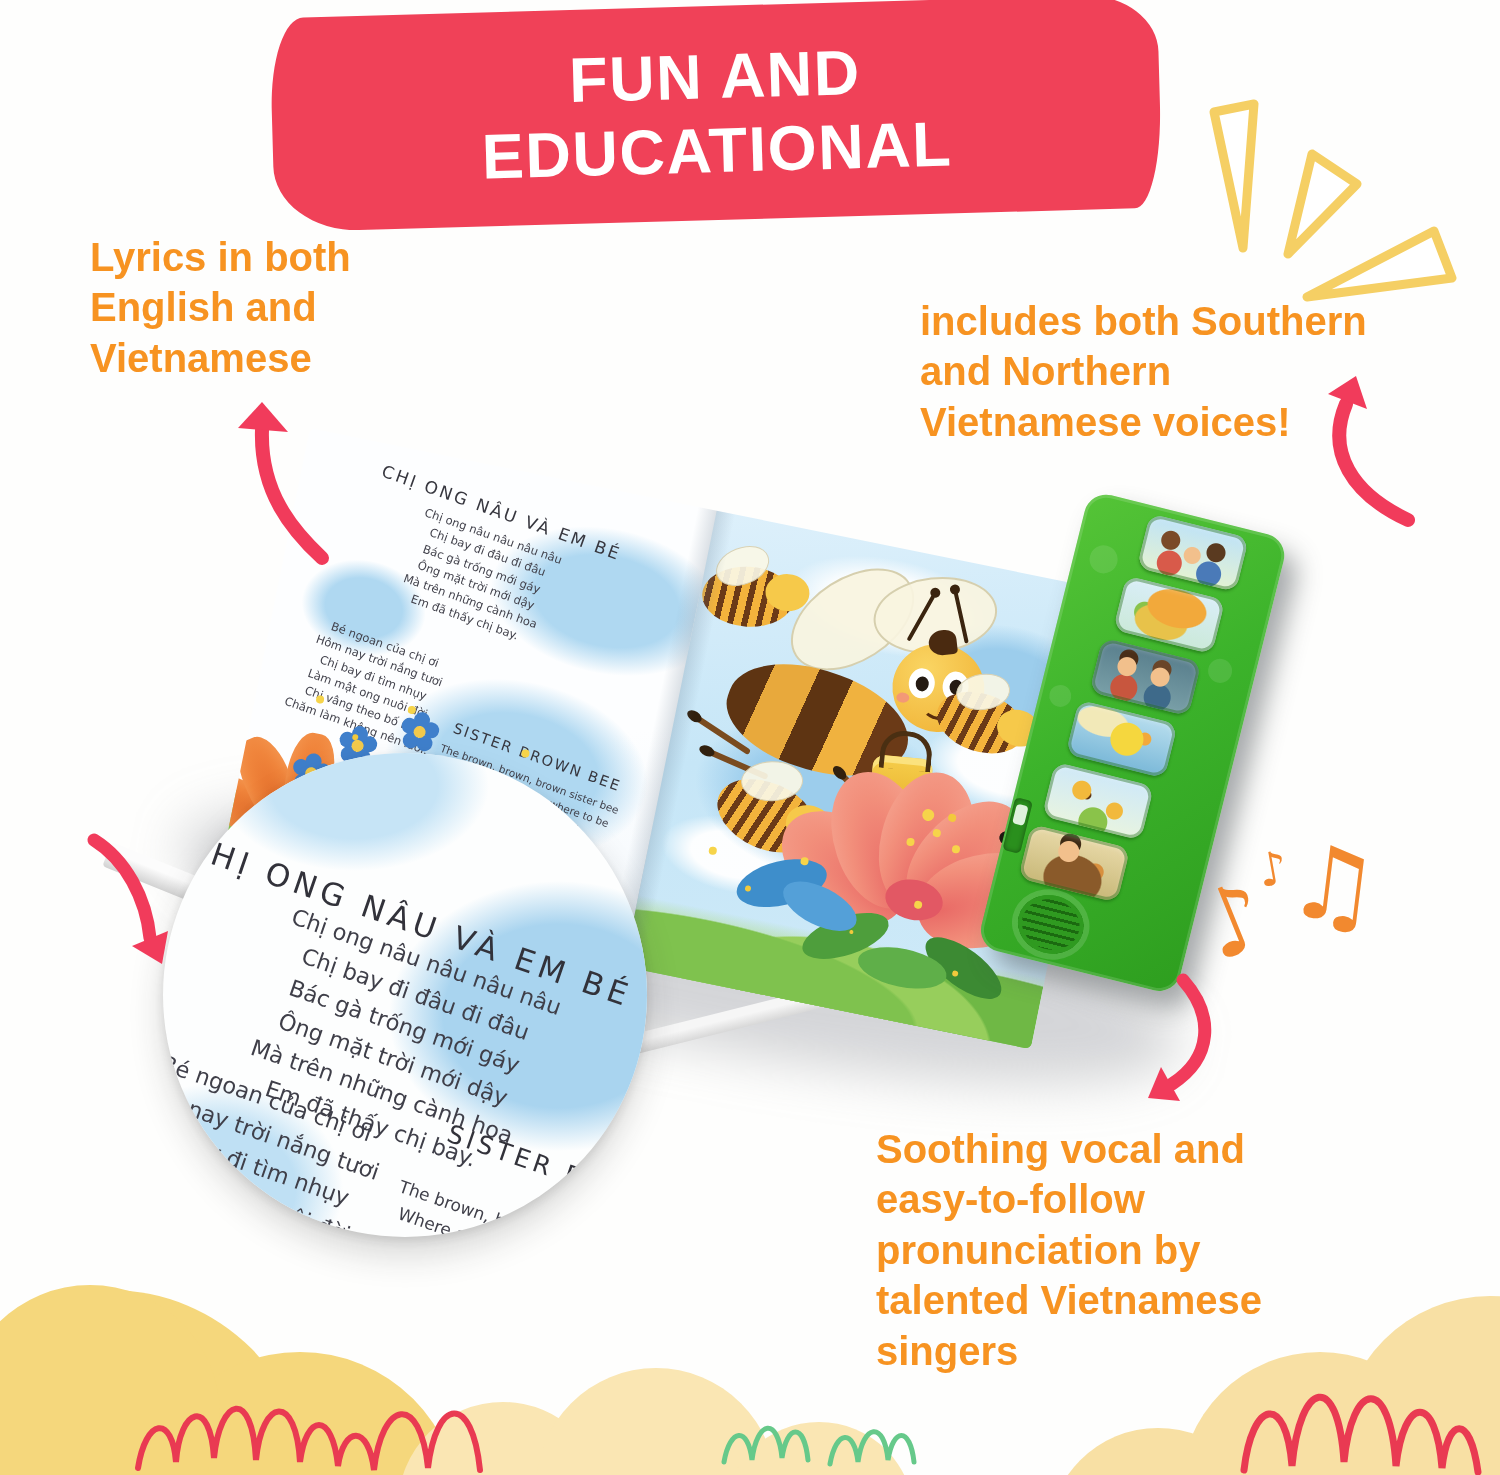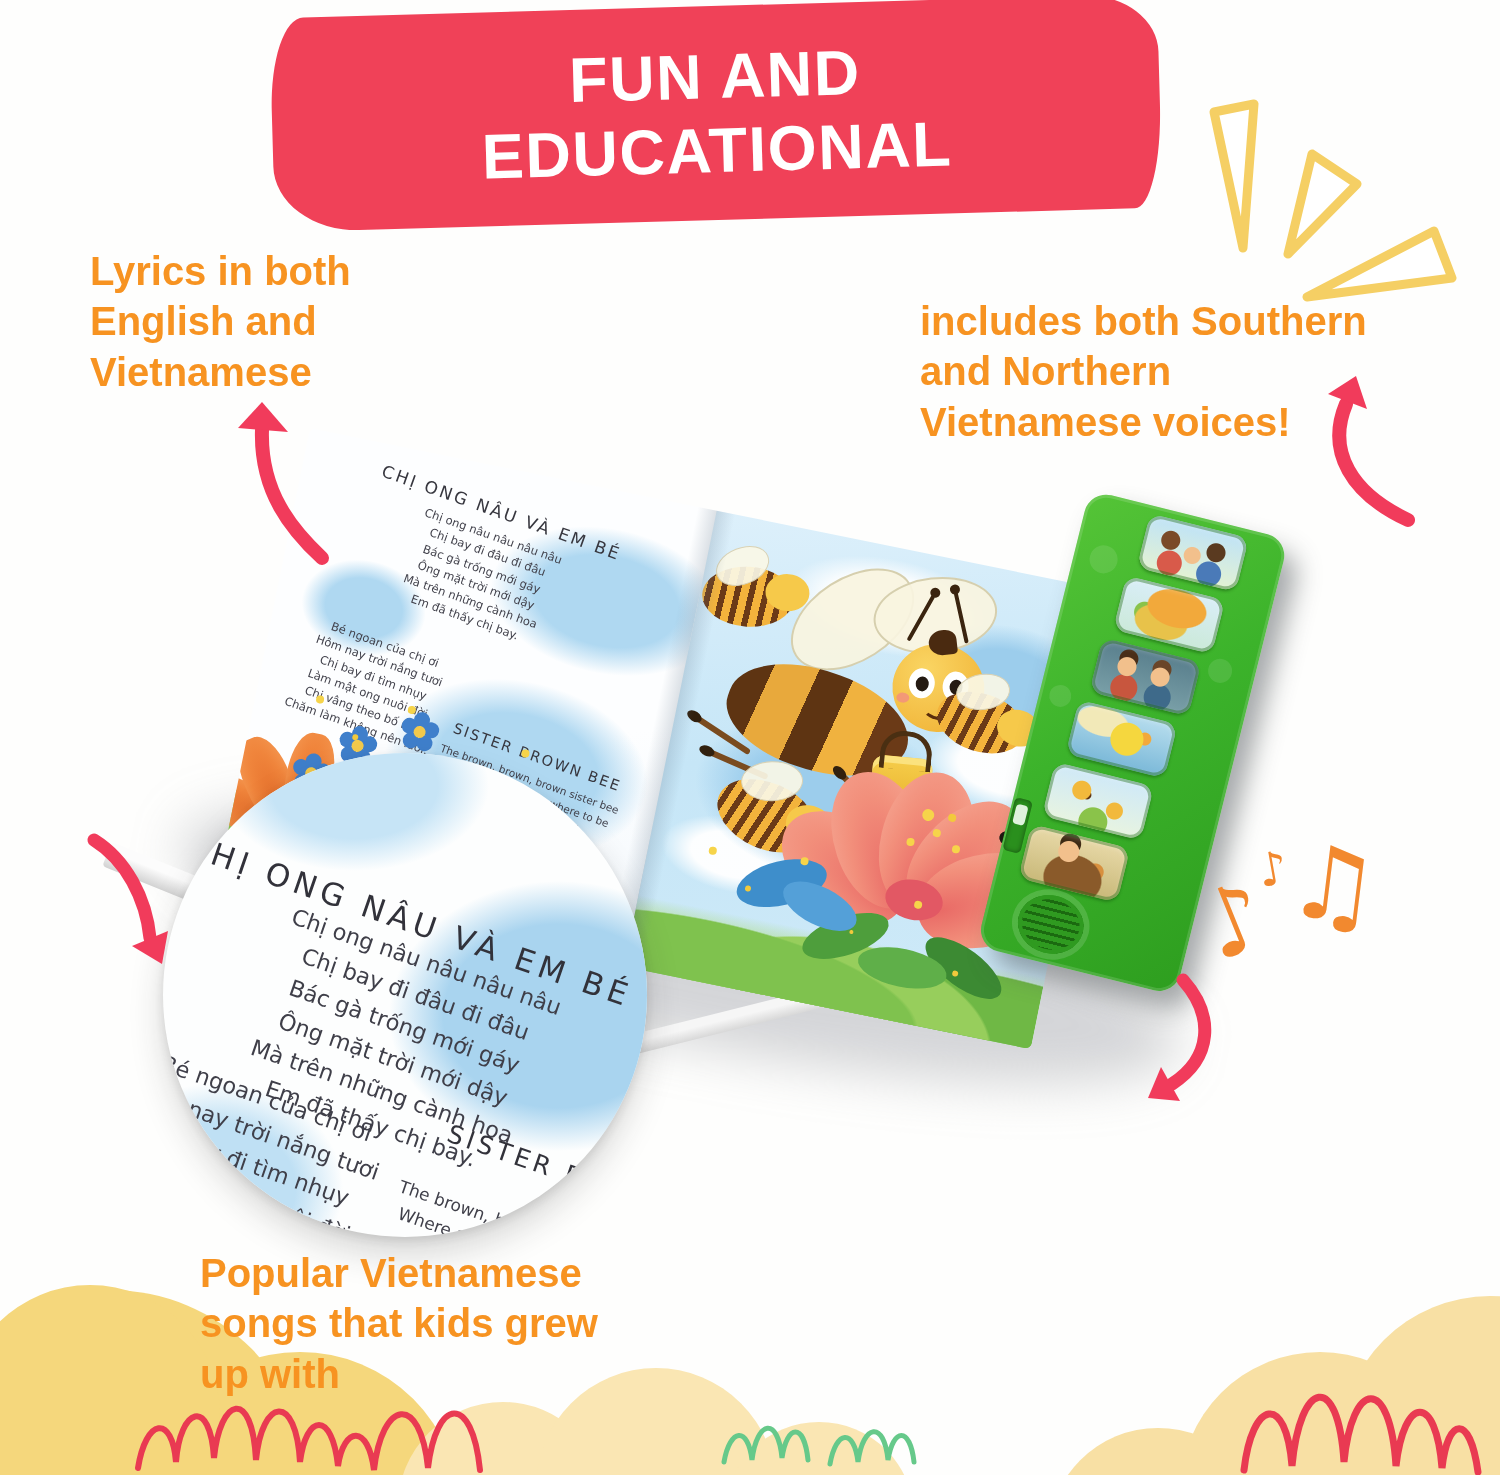--- a/index.html
+++ b/index.html
@@ -10,21 +10,21 @@
 
   
   .banner{left:272px;top:6px;width:888px;height:214px;background:#F04158;
           transform:rotate(-1.6deg);border-radius:34px 72px 28px 84px / 92px 58px 104px 66px;
           display:flex;align-items:center;justify-content:center;z-index:8;}
   .banner-text{color:#fff;font-size:63px;font-weight:bold;text-align:center;line-height:1.18;
                letter-spacing:1.5px;}
 
   
   .headline{color:#F79321;font-weight:bold;font-size:40px;line-height:1.26;z-index:8;}
-  .hl-tl{left:90px;top:246px;}
+  .hl-tl{left:90px;top:232px;}
   .hl-tr{left:920px;top:296px;}
   .hl-br{left:876px;top:1124px;}
   .hl-bl{left:200px;top:1248px;}
 
   
   .cl{border-radius:50%;z-index:1;}
   .cl-y{background:#F5D77C;}
   .cl-c{background:#FAE6B3;}
   .cl-c2{background:#F8E0A4;}
 
@@ -299,23 +299,25 @@
     <div class="banner-text pre">FUN AND
 EDUCATIONAL</div>
   </div>
 
   <div class="abs headline hl-tl pre">Lyrics in both
 English and
 Vietnamese</div>
   <div class="abs headline hl-tr pre">includes both Southern
 and Northern
 Vietnamese voices!</div>
-  <div class="abs headline hl-bl pre">Popular Vietnamese
-songs that kids grew
-up with</div>
+  <div class="abs headline hl-br pre">Soothing vocal and
+easy-to-follow
+pronunciation by
+talented Vietnamese
+singers</div>
 
   <div class="abs book-shadow"></div>
   <div class="abs edge-left"></div>
   <div class="abs edge-right"></div>
 
   <div class="abs book">
 
     <div class="page page-l">
       <div class="abs blob b-blue" style="left:208px;top:38px;width:235px;height:145px;"></div>
       <div class="abs blob b-blue" style="left:138px;top:205px;width:265px;height:175px;"></div>

